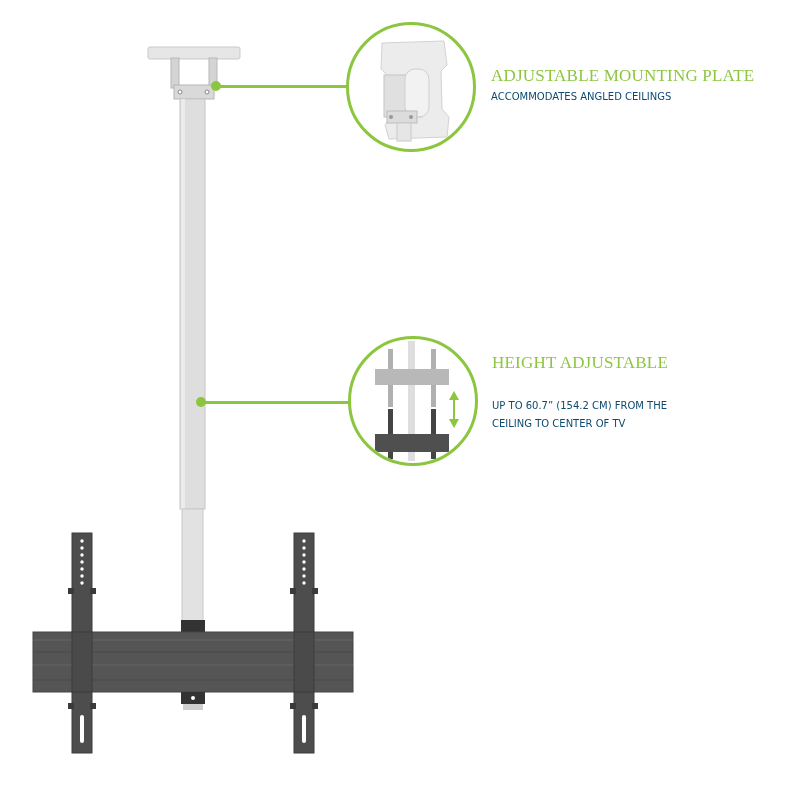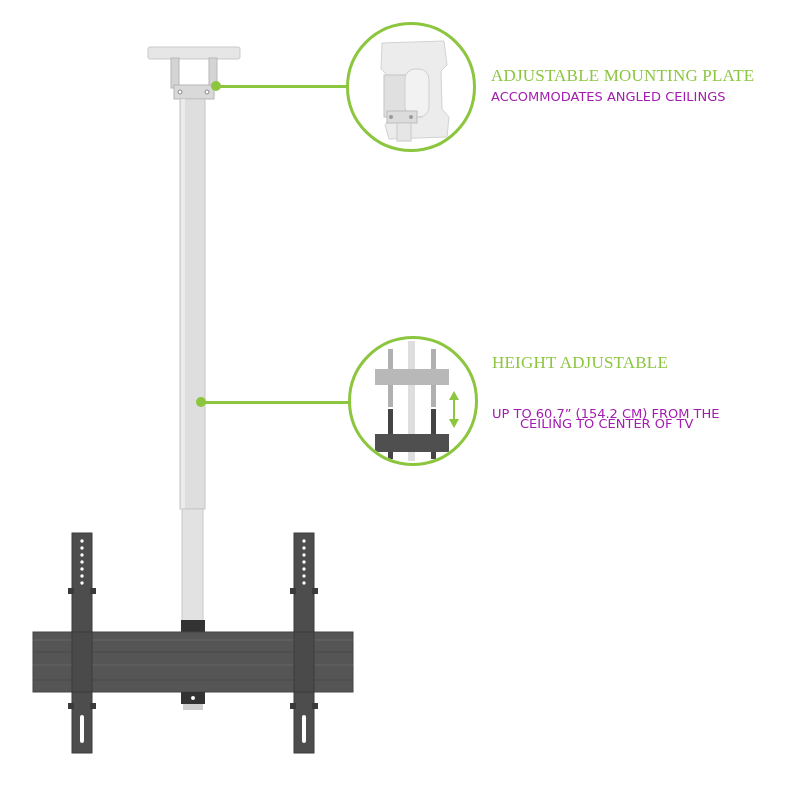--- a/index.html
+++ b/index.html
@@ -1,19 +1,19 @@
 <!DOCTYPE html>
 <html><head>
 <meta charset="utf-8">
 <style>
   html, body { margin:0; padding:0; background:#ffffff; }
   body { width:800px; height:800px; position:relative; overflow:hidden; font-family:"Liberation Sans", sans-serif; }
   .abs { position:absolute; }
   .feature-title { position:absolute; color:#8cc63f; font-size:17px; letter-spacing:0.2px; white-space:nowrap; font-family:Liberation Serif, serif; font-weight:normal; }
-  .feature-desc { position:absolute; color:#a21caf; font-size:13px; line-height:18px; white-space:nowrap; font-family:"DejaVu Sans", sans-serif; }
+  .feature-desc { position:absolute; color:#0c4a6e; font-size:10px; line-height:18px; white-space:nowrap; font-family:"DejaVu Sans", sans-serif; }
   .callout-circle { position:absolute; border:3px solid #8cc63f; border-radius:50%; background:#fff; overflow:hidden; box-sizing:border-box; }
   .leader { position:absolute; height:3px; background:#8cc63f; }
   .dot { position:absolute; width:10px; height:10px; border-radius:50%; background:#8cc63f; }
 </style>
 </head>
 <body>
 
 <div class="abs" style="left:0;top:0;width:800px;height:800px;">
   <svg width="800" height="800" viewBox="0 0 800 800">
 
@@ -110,15 +110,15 @@
       <rect x="24" y="30" width="74" height="16" fill="#b8b8b8"></rect>
       <rect x="37" y="70" width="5" height="50" fill="#444"></rect>
       <rect x="80" y="70" width="5" height="50" fill="#444"></rect>
       <rect x="24" y="95" width="74" height="18" fill="#4f4f4f"></rect>
       <line x1="103" y1="55" x2="103" y2="86" stroke="#8cc63f" stroke-width="2"></line>
       <polygon points="98,61 103,52 108,61" fill="#8cc63f"></polygon>
       <polygon points="98,80 103,89 108,80" fill="#8cc63f"></polygon>
     </svg>
   </div>
   <div class="feature-title" style="left:492px;top:353px;">HEIGHT ADJUSTABLE</div>
-  <div class="feature-desc" style="left:492px;top:397px;margin-top:8px;">UP TO 60.7” (154.2 CM) FROM THE</div>
-  <div class="feature-desc" style="left:520px;top:415px;">CEILING TO CENTER OF TV</div>
+  <div class="feature-desc" style="left:492px;top:397px;">UP TO 60.7” (154.2 CM) FROM THE</div>
+  <div class="feature-desc" style="left:492px;top:415px;">CEILING TO CENTER OF TV</div>
 </div>
 
 </body></html>

